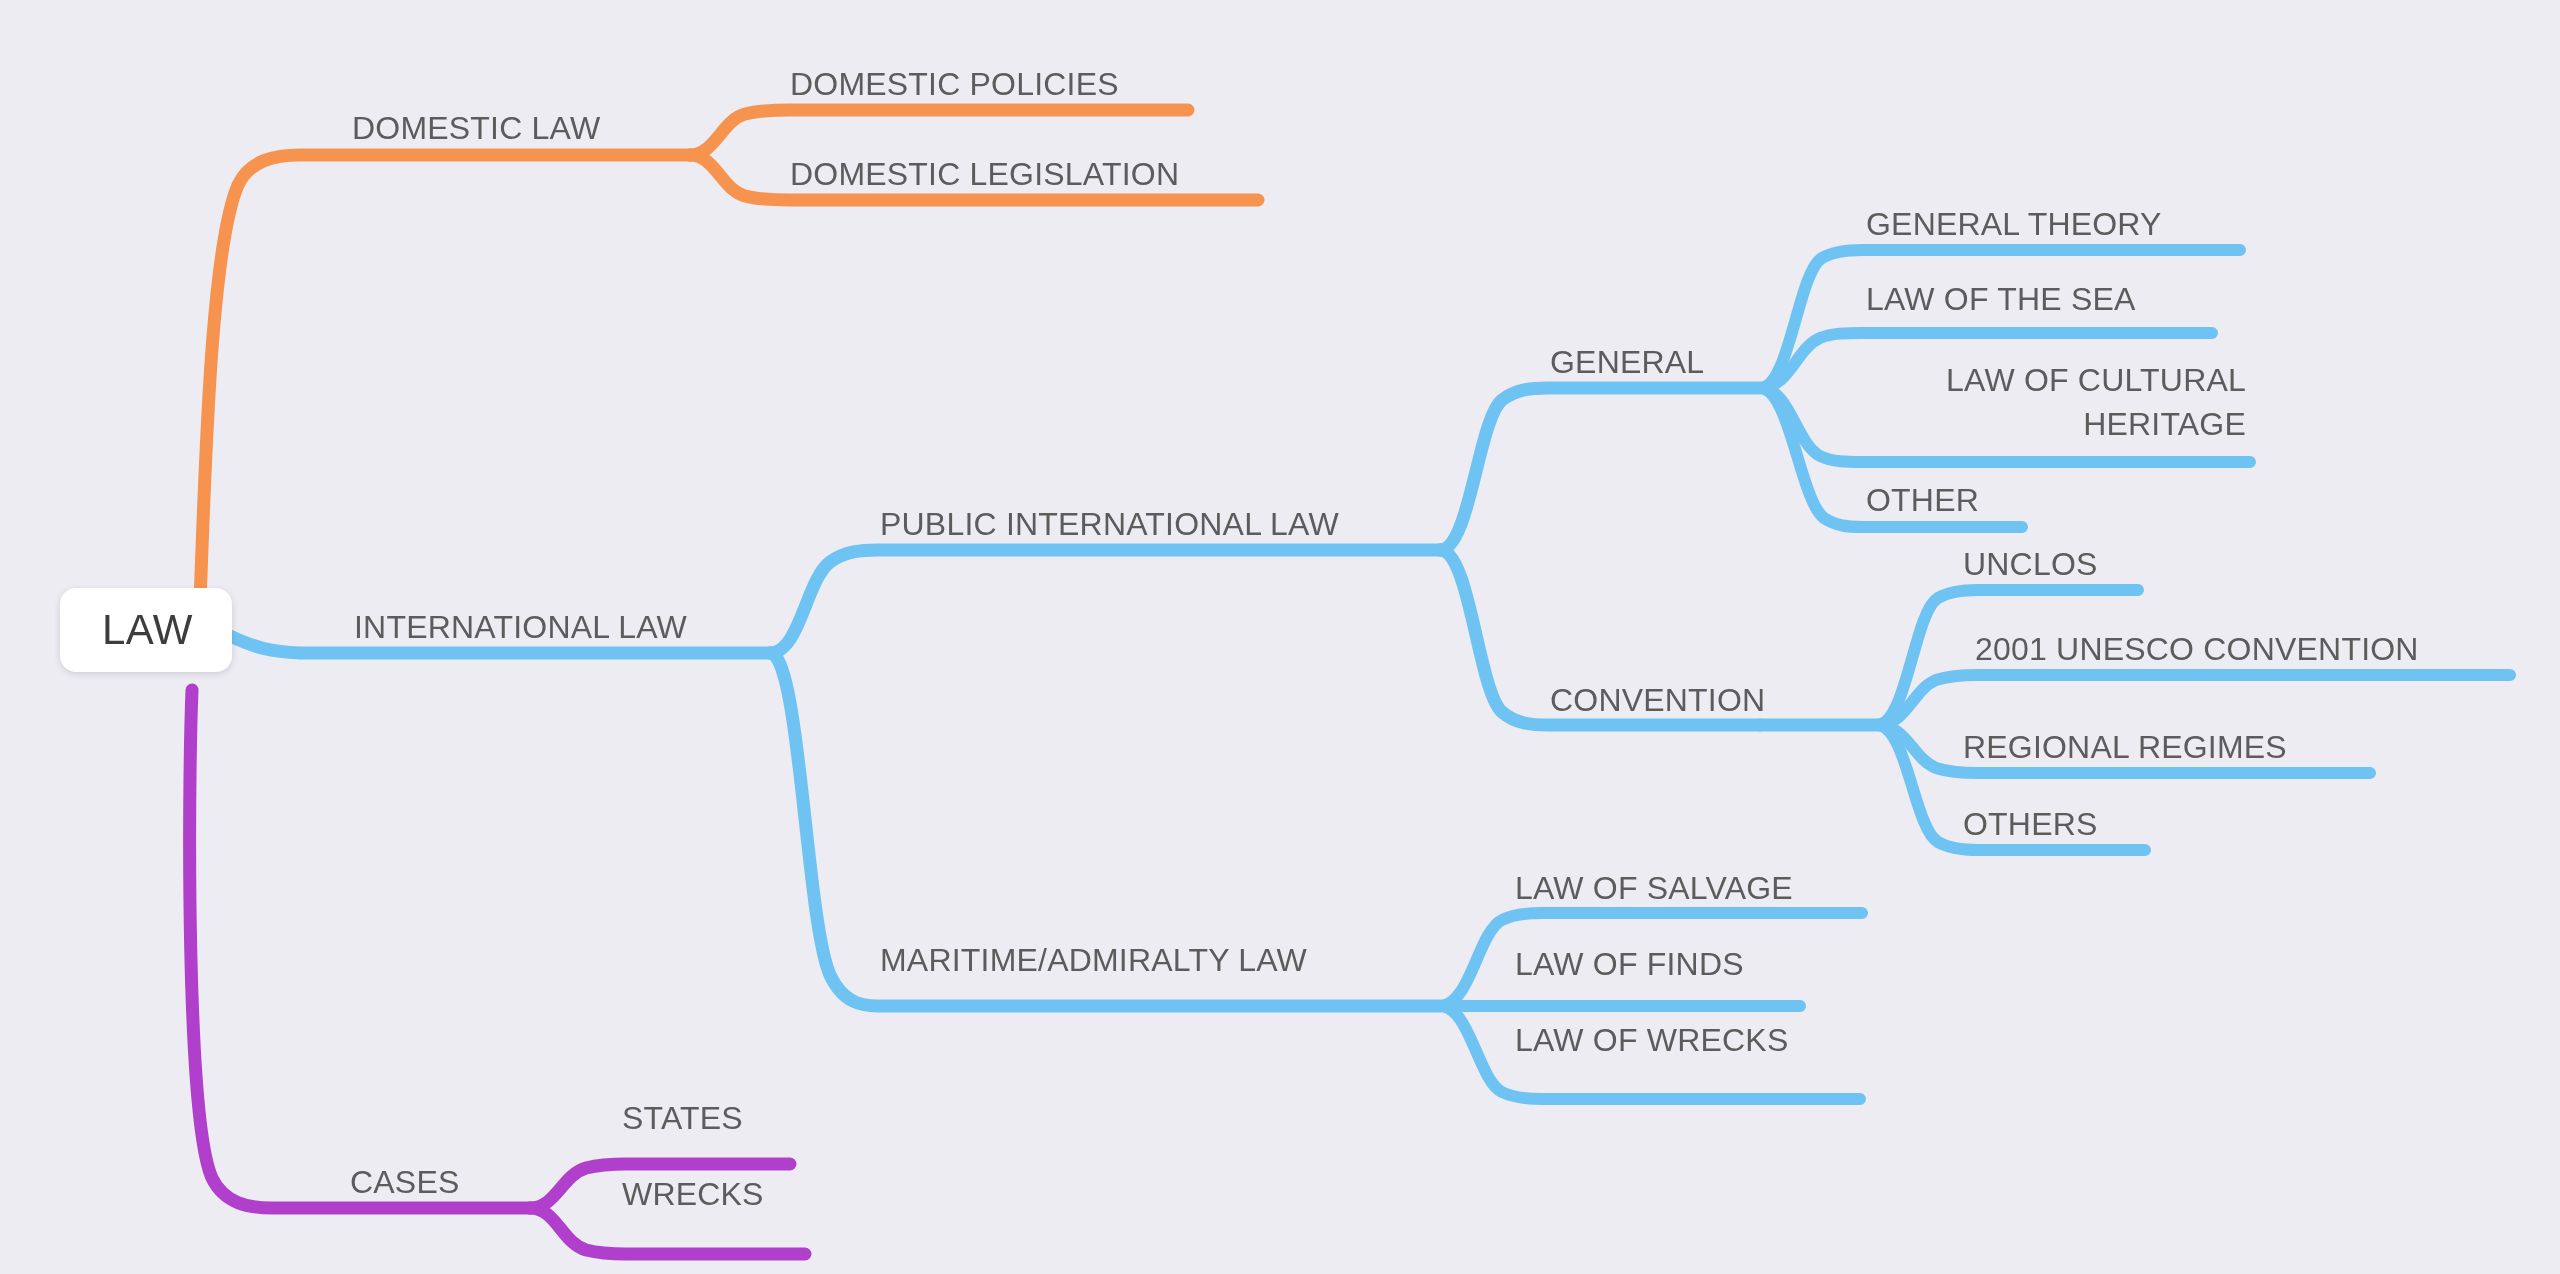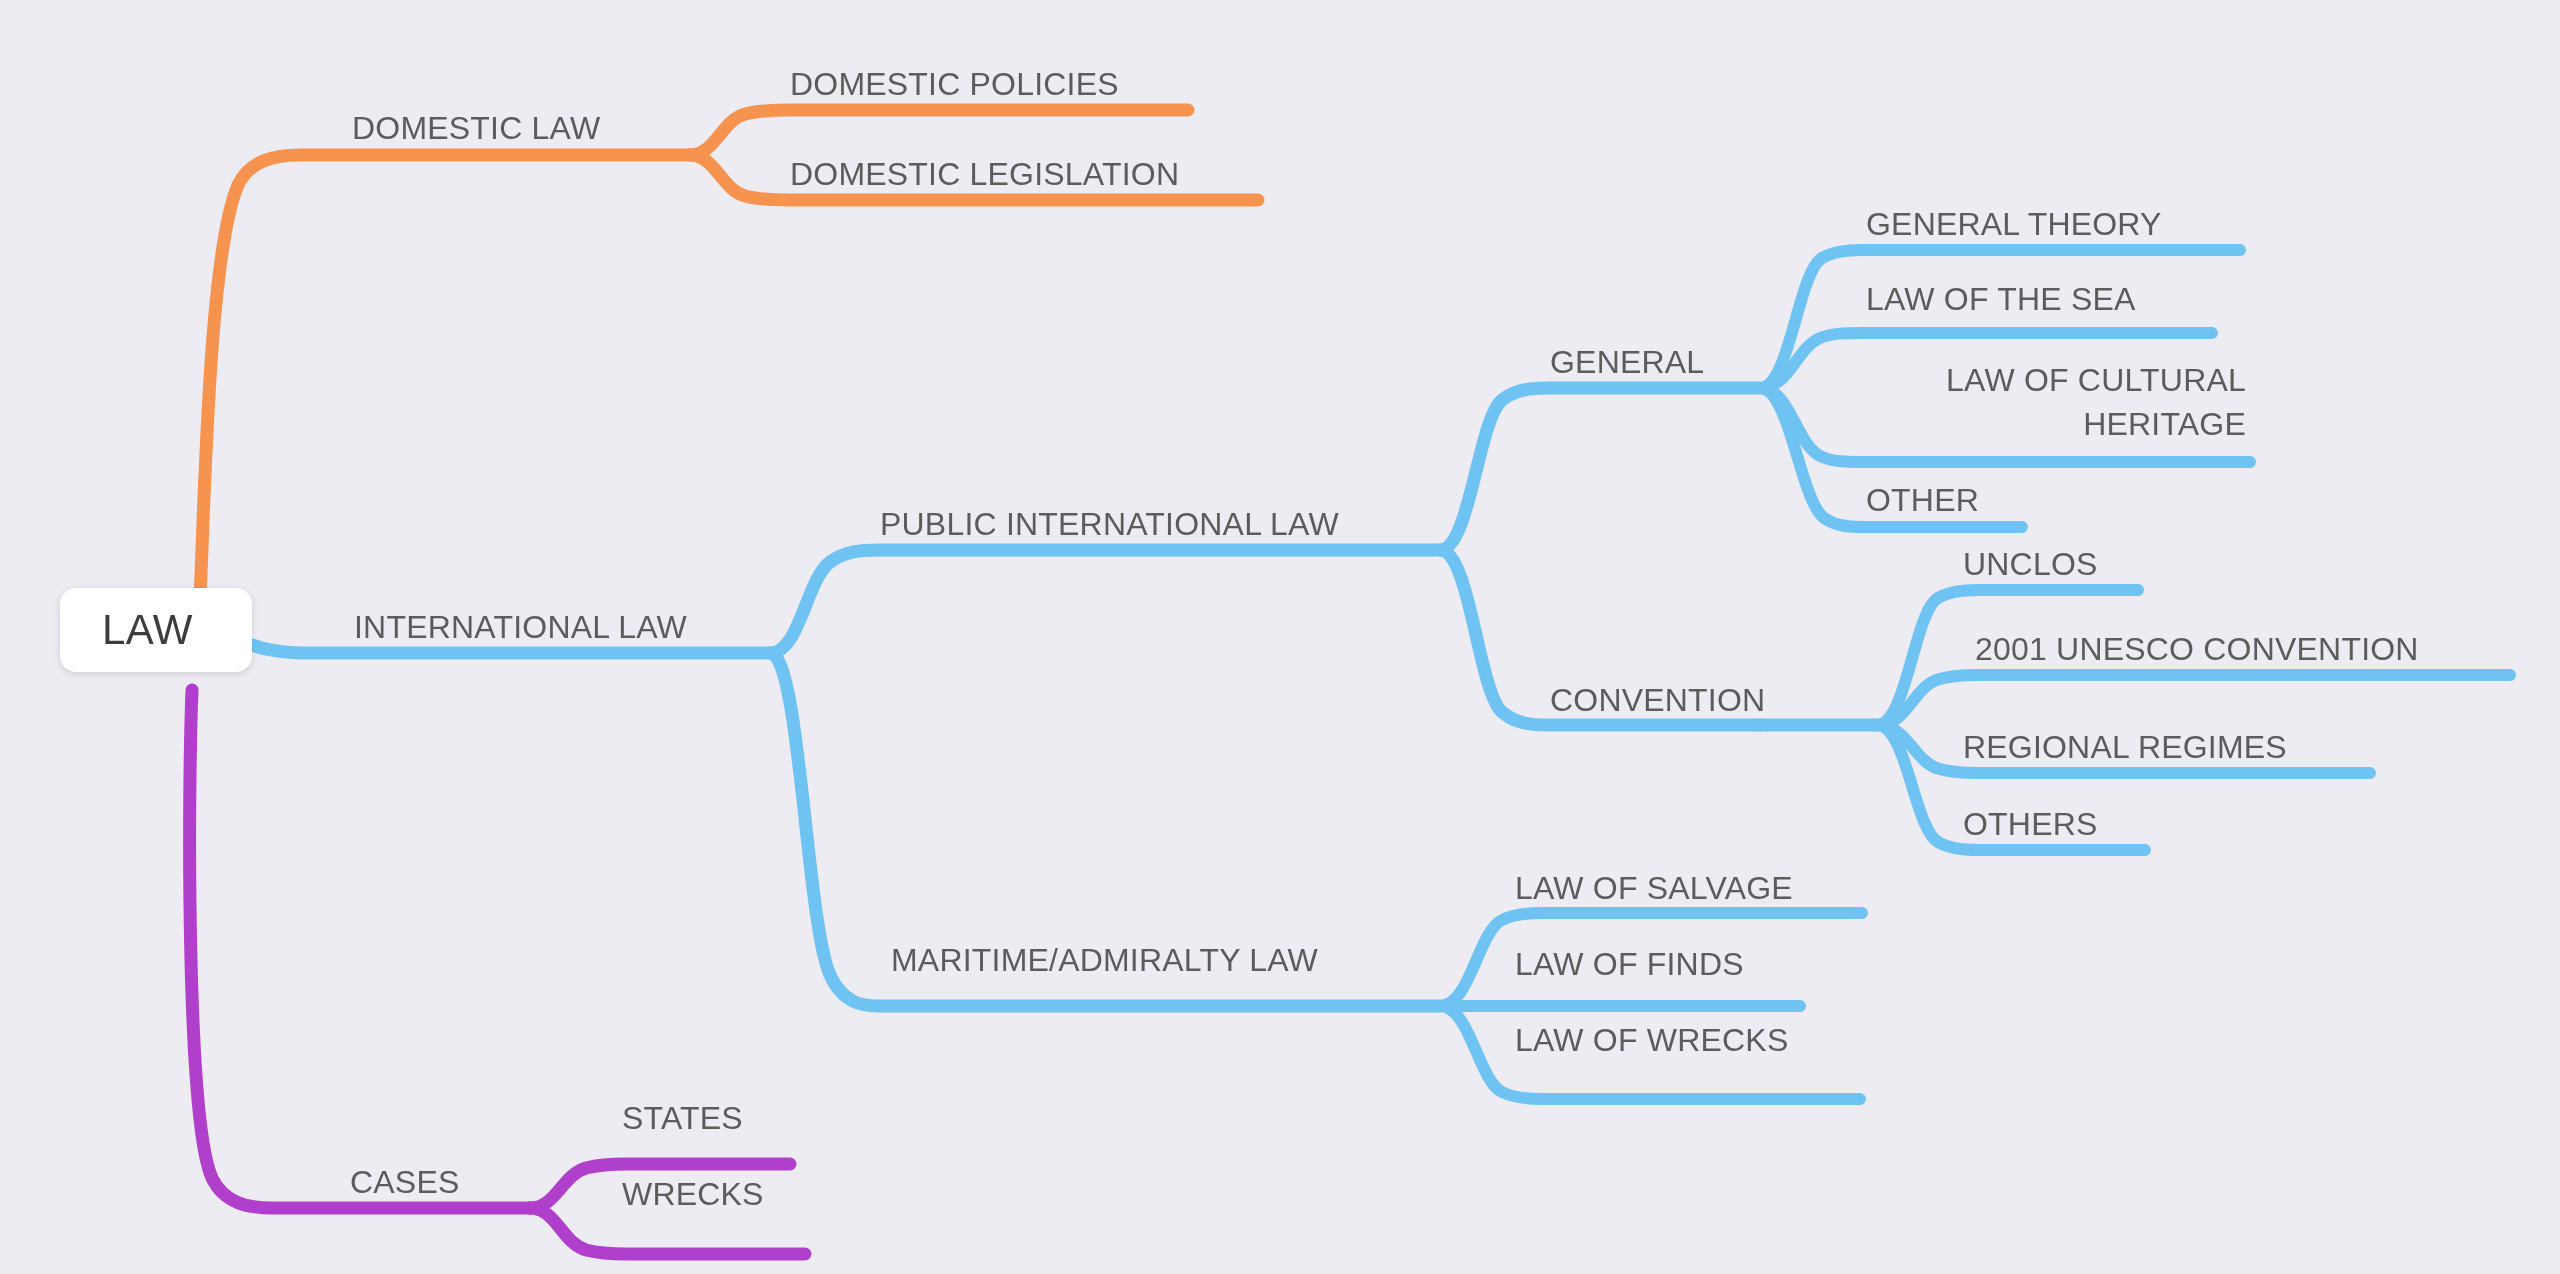--- a/index.html
+++ b/index.html
@@ -43,21 +43,21 @@
   }
   .node-label.wrap {
     white-space: normal;
     width: 380px;
     text-align: right;
   }
   #root-node {
     position: absolute;
     left: 60px;
     top: 588px;
-    width: 192px;
+    width: 172px;
     height: 84px;
     background: #ffffff;
     border-radius: 16px;
     box-shadow: 0 2px 6px rgba(70,60,90,0.18);
     display: flex;
     align-items: center;
   }
   #root-node .root-text {
     color: #3d3d3d;
     font-size: 42px;
@@ -136,21 +136,21 @@
   <div class="node-label" style="left:1866px; top:277px;">LAW OF THE SEA</div>
   <div class="node-label wrap" style="left:1866px; top:358px;">LAW OF CULTURAL HERITAGE</div>
   <div class="node-label" style="left:1866px; top:478px;">OTHER</div>
 
   <div class="node-label" style="left:1550px; top:678px;">CONVENTION</div>
   <div class="node-label" style="left:1963px; top:542px;">UNCLOS</div>
   <div class="node-label" style="left:1963px; top:627px;margin-left:12px;">2001 UNESCO CONVENTION</div>
   <div class="node-label" style="left:1963px; top:725px;">REGIONAL REGIMES</div>
   <div class="node-label" style="left:1963px; top:802px;">OTHERS</div>
 
-  <div class="node-label" style="left:880px; top:938px;margin-left:11px;">MARITIME/ADMIRALTY LAW</div>
+  <div class="node-label" style="left:880px; top:938px;">MARITIME/ADMIRALTY LAW</div>
   <div class="node-label" style="left:1515px; top:866px;">LAW OF SALVAGE</div>
   <div class="node-label" style="left:1515px; top:942px;">LAW OF FINDS</div>
   <div class="node-label" style="left:1515px; top:1018px;">LAW OF WRECKS</div>
 
   <div class="node-label" style="left:350px; top:1160px;">CASES</div>
   <div class="node-label" style="left:622px; top:1096px;">STATES</div>
   <div class="node-label" style="left:622px; top:1172px;">WRECKS</div>
 
 </div>
 

